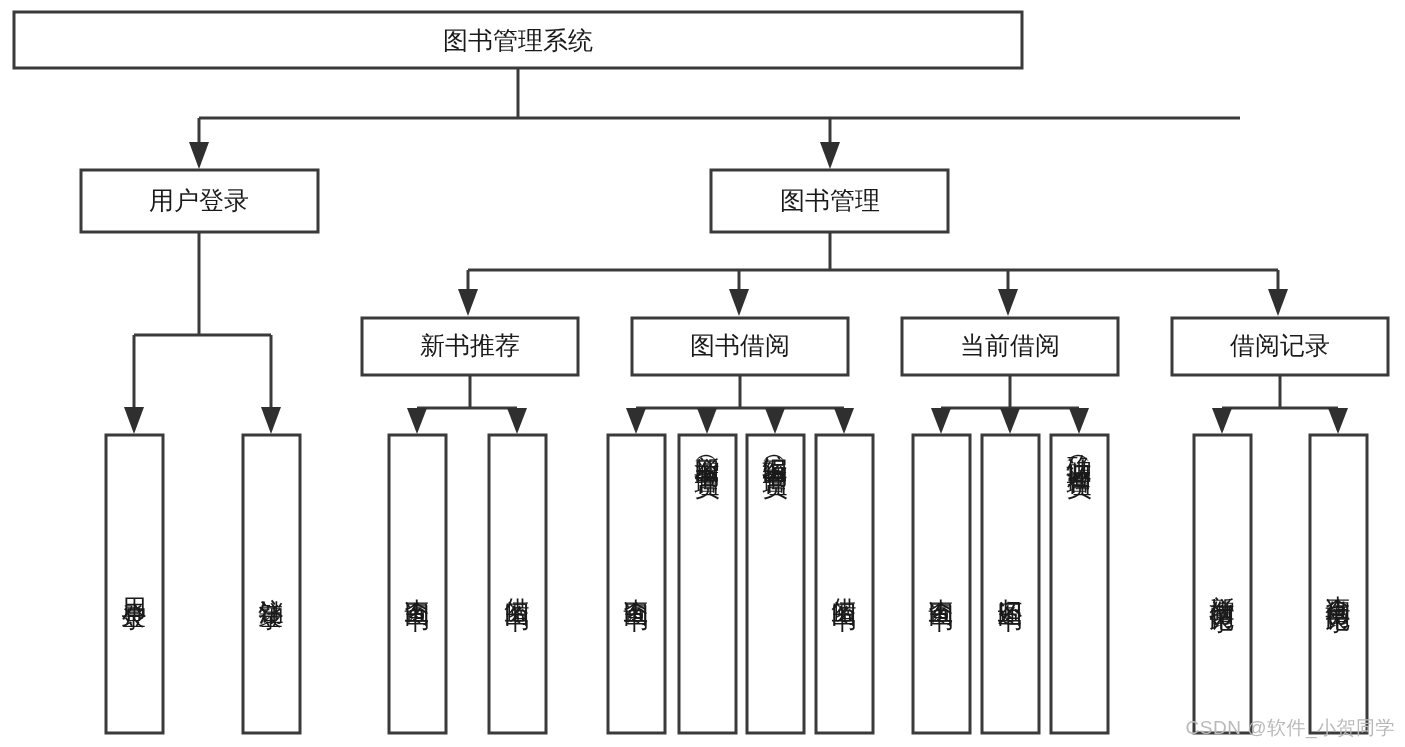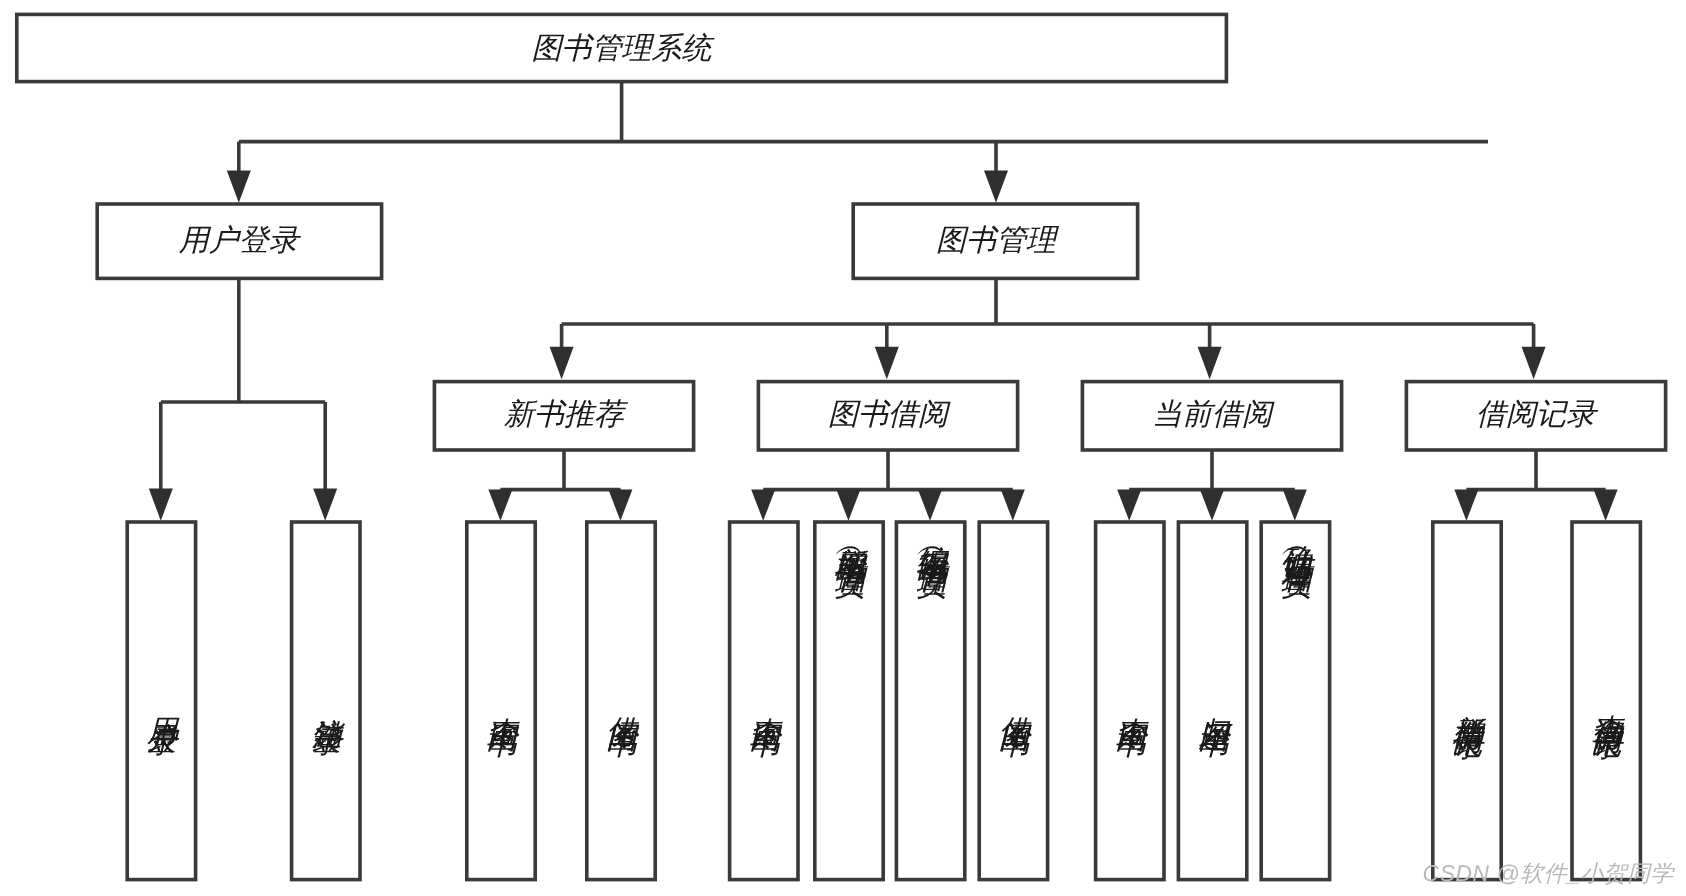--- a/index.html
+++ b/index.html
@@ -9,21 +9,20 @@
   }
   body {
     font-family: "Liberation Sans", "DejaVu Sans", sans-serif;
   }
   #diagram-root {
     position: relative;
     width: 1405px;
     height: 747px;
     background: #ffffff;
     overflow: hidden;
-    font-style: italic;
   }
   svg.diagram-canvas {
     position: absolute;
     left: 0;
     top: 0;
     width: 1405px;
     height: 747px;
   }
   .node-box {
     fill: #ffffff;

